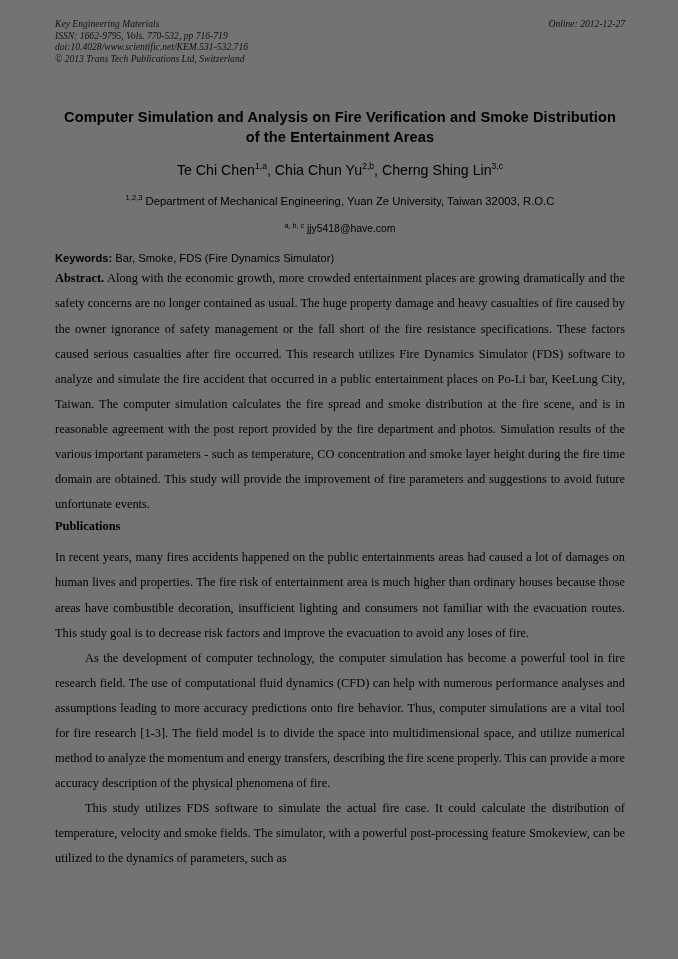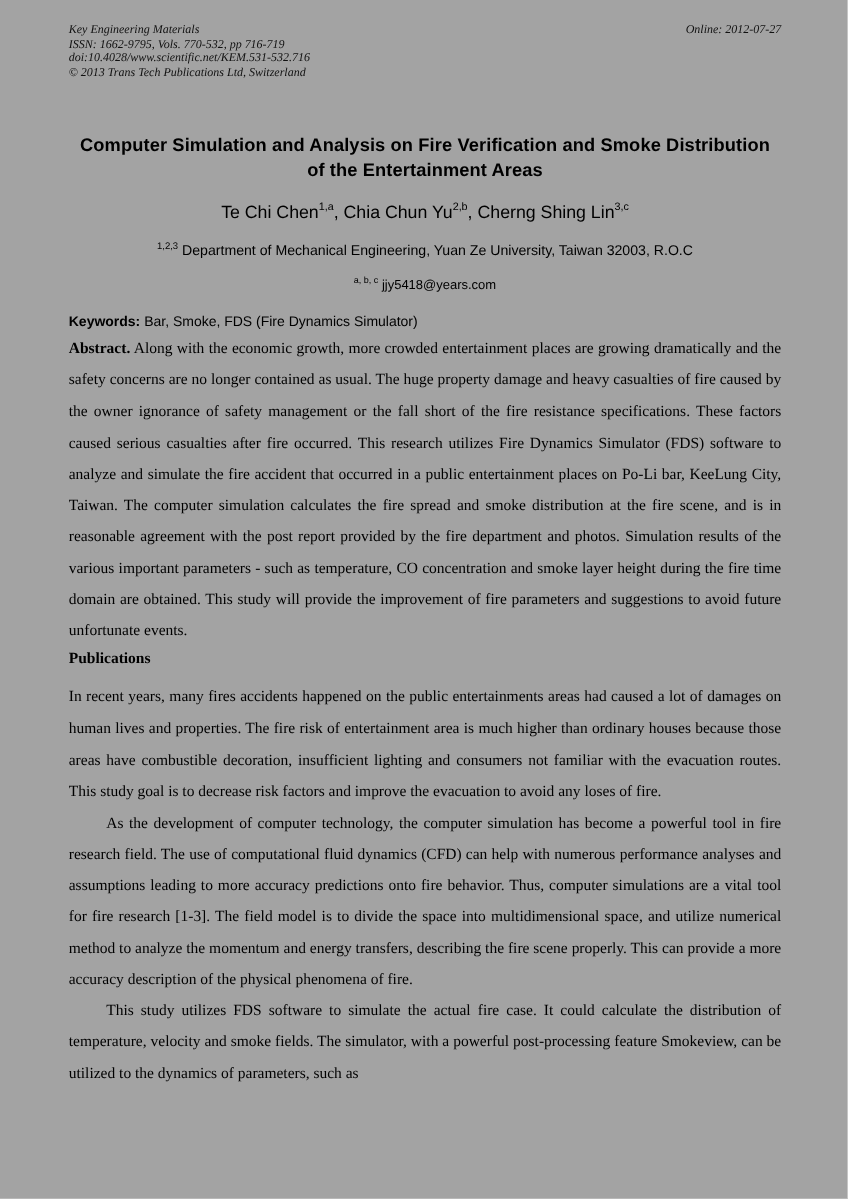--- a/index.html
+++ b/index.html
@@ -16,21 +16,21 @@
     color: #000000;
     -webkit-font-smoothing: antialiased;
   }
 
   .page {
     position: absolute;
     left: 0;
     top: 0;
     width: 678px;
     height: 959px;
-    background: #a3a3a3;
+    background: #737373;
   }
 
   .content {
     position: absolute;
     left: 55px;
     top: 18px;
     width: 570px;
   }
 
   
@@ -163,30 +163,30 @@
 <div class="page">
   <div class="content">
 
     <div class="journal-header">
       <span class="jh-left">
         <span class="jh-line">Key Engineering Materials</span>
         <span class="jh-line">ISSN: 1662-9795, Vols. 770-532, pp 716-719</span>
         <span class="jh-line">doi:10.4028/www.scientific.net/KEM.531-532.716</span>
         <span class="jh-line">© 2013 Trans Tech Publications Ltd, Switzerland</span>
       </span>
-      <span class="jh-right">Online: 2012-07-27</span>
+      <span class="jh-right">Online: 2012-12-27</span>
     </div>
 
     <h1 class="title">Computer Simulation and Analysis on Fire Verification and Smoke Distribution of the Entertainment Areas</h1>
 
     <div class="authors"><span>Te Chi Chen</span><sup>1,a</sup><span>, </span><span>Chia Chun Yu</span><sup>2,b</sup><span>, </span><span>Cherng Shing Lin</span><sup>3,c</sup></div>
 
     <div class="affiliation"><sup>1,2,3</sup><span> Department of Mechanical Engineering, Yuan Ze University, Taiwan 32003, R.O.C</span></div>
 
-    <div class="email"><sup>a, b, c</sup><span> jjy5418@years.com</span></div>
+    <div class="email"><sup>a, b, c</sup><span> jjy5418@have.com</span></div>
 
     <div class="keywords"><span class="kw-label">Keywords:</span><span> Bar, Smoke, FDS (Fire Dynamics Simulator)</span></div>
 
     <div class="abstract">
       <p class="body"><span class="abs-label">Abstract.</span><span> Along with the economic growth, more crowded entertainment places are growing dramatically and the safety concerns are no longer contained as usual. The huge property damage and heavy casualties of fire caused by the owner ignorance of safety management or the fall short of the fire resistance specifications. These factors caused serious casualties after fire occurred. This research utilizes Fire Dynamics Simulator (FDS) software to analyze and simulate the fire accident that occurred in a public entertainment places on Po-Li bar, KeeLung City, Taiwan. The computer simulation calculates the fire spread and smoke distribution at the fire scene, and is in reasonable agreement with the post report provided by the fire department and photos. Simulation results of the various important parameters - such as temperature, CO concentration and smoke layer height during the fire time domain are obtained. This study will provide the improvement of fire parameters and suggestions to avoid future unfortunate events.</span></p>
     </div>
 
     <h2 class="section sec-intro">Publications</h2>
     <p class="body">In recent years, many fires accidents happened on the public entertainments areas had caused a lot of damages on human lives and properties. The fire risk of entertainment area is much higher than ordinary houses because those areas have combustible decoration, insufficient lighting and consumers not familiar with the evacuation routes. This study goal is to decrease risk factors and improve the evacuation to avoid any loses of fire.</p>
     <p class="body indent">As the development of computer technology, the computer simulation has become a powerful tool in fire research field. The use of computational fluid dynamics (CFD) can help with numerous performance analyses and assumptions leading to more accuracy predictions onto fire behavior. Thus, computer simulations are a vital tool for fire research [1-3]. The field model is to divide the space into multidimensional space, and utilize numerical method to analyze the momentum and energy transfers, describing the fire scene properly. This can provide a more accuracy description of the physical phenomena of fire.</p>

